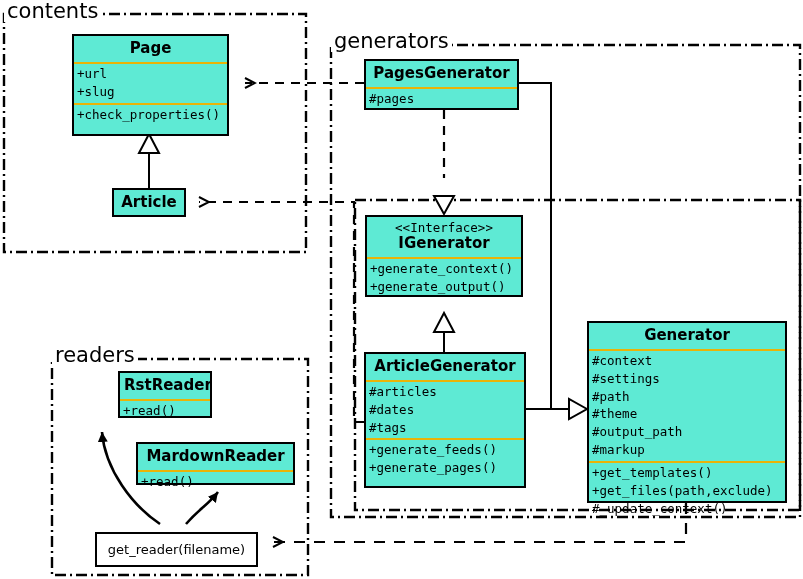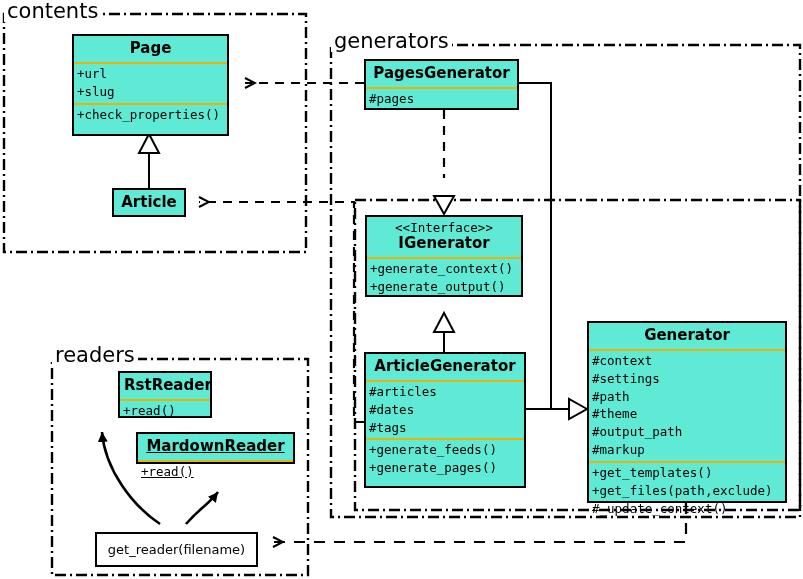--- a/index.html
+++ b/index.html
@@ -187,21 +187,21 @@
         </div>
       </div>
       <div class="cls" style="left: 74px; top: 371px; width: 94px; height: 47px; margin-left: 44px;">
         <div class="sect">
           <div class="name">RstReader</div>
         </div>
         <div class="sect members">
           <div>+read()</div>
         </div>
       </div>
-      <div class="cls" style="left: 136px; top: 432px; width: 159px; height: 32px; text-decoration: underline;">
+      <div class="cls" style="left: 136px; top: 442px; width: 159px; height: 43px;">
         <div class="sect">
           <div class="name">MardownReader</div>
         </div>
         <div class="sect members">
           <div>+read()</div>
         </div>
       </div>
     </div>
   <div id="functions-host">
       <div class="plain-box" style="left: 95px; top: 524px; width: 163px; height: 35px;">get_reader(filename)</div>

